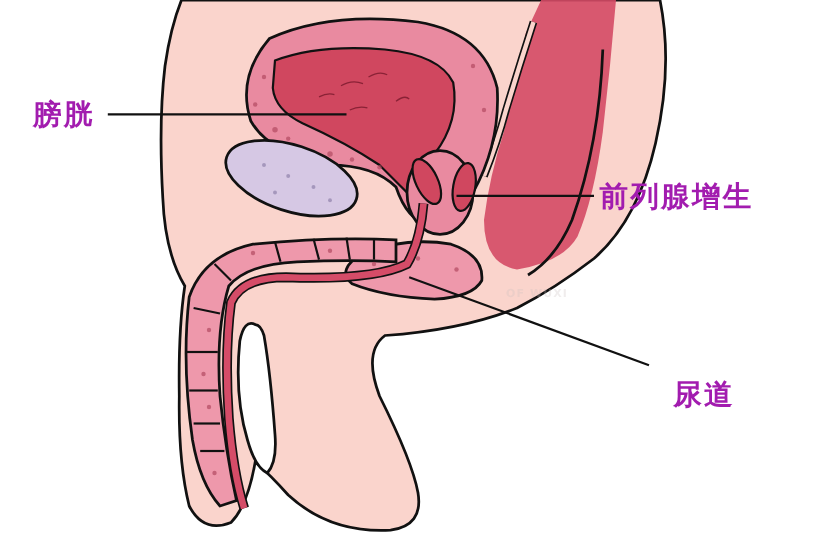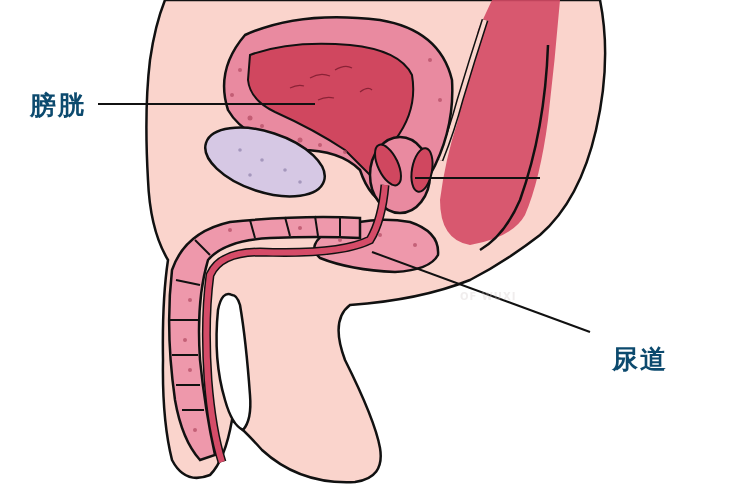--- a/index.html
+++ b/index.html
@@ -1,26 +1,26 @@
 <!DOCTYPE html>
 <html><head>
   <meta charset="utf-8">
   <style>
     html, body { margin: 0; padding: 0; background: #ffffff; }
     body { width: 750px; height: 500px; overflow: hidden; position: relative;
            font-family: "DejaVu Sans", "Liberation Sans", sans-serif; }
     #stage { position: absolute; left: 0; top: 0; width: 750px; height: 500px; }
-    .label { position: absolute; font-weight: bold; color: #0c4a6e;
+    .label { position: absolute; font-weight: bold; color: #a21caf;
              font-size: 26px; letter-spacing: 2px; line-height: 1; white-space: nowrap; }
     #label-bladder { left: 30px; top: 92px; }
     #label-prostate { left: 545px; top: 166px; }
     #label-urethra { left: 612px; top: 346px; }
     .wm { position: absolute; color: rgba(200,190,190,0.28); font-weight: bold; white-space: nowrap; }
     #wm-main { left: 470px; top: 212px; font-size: 46px; }
-    #wm-sub { left: 460px; top: 262px; font-size: 10px; letter-spacing: 1px; margin-top: 29px; }
+    #wm-sub { left: 460px; top: 262px; font-size: 10px; letter-spacing: 1px; }
   </style>
 </head>
 <body>
 
 <div id="stage">
   <svg width="750" height="500" viewBox="0 0 750 500">
 
     <path d="M165,0 L600,0 Q612,60 596,130 Q580,200 540,235 Q505,262 470,280 Q420,300 350,305 Q330,320 345,360 Q375,420 380,448 Q385,478 355,482 Q300,485 262,450 Q246,432 232,420 Q225,460 210,475 Q185,485 172,460 Q162,420 163,360 Q162,300 168,260 Q150,230 148,180 Q144,110 150,60 Q155,25 165,0 Z" fill="#fad4cc" stroke="#111" stroke-width="2.5"></path>
 
     <path d="M232,295 Q222,290 218,310 Q213,360 225,400 Q232,425 243,430 Q252,420 250,395 Q246,340 240,305 Q237,295 232,295 Z" fill="#ffffff" stroke="#111" stroke-width="2.5"></path>
@@ -96,14 +96,15 @@
     </g>
 
     <line x1="98" y1="104" x2="315" y2="104" stroke="#111" stroke-width="2"></line>
     <line x1="415" y1="178" x2="540" y2="178" stroke="#111" stroke-width="2"></line>
     <line x1="372" y1="252" x2="590" y2="332" stroke="#111" stroke-width="2"></line>
   </svg>
 
   <div class="wm" id="wm-sub">OF WUXI</div>
 
   <div class="label" id="label-bladder">膀胱</div>
+  <div class="label" id="label-prostate">前列腺增生</div>
   <div class="label" id="label-urethra">尿道</div>
 </div>
 
 </body></html>

